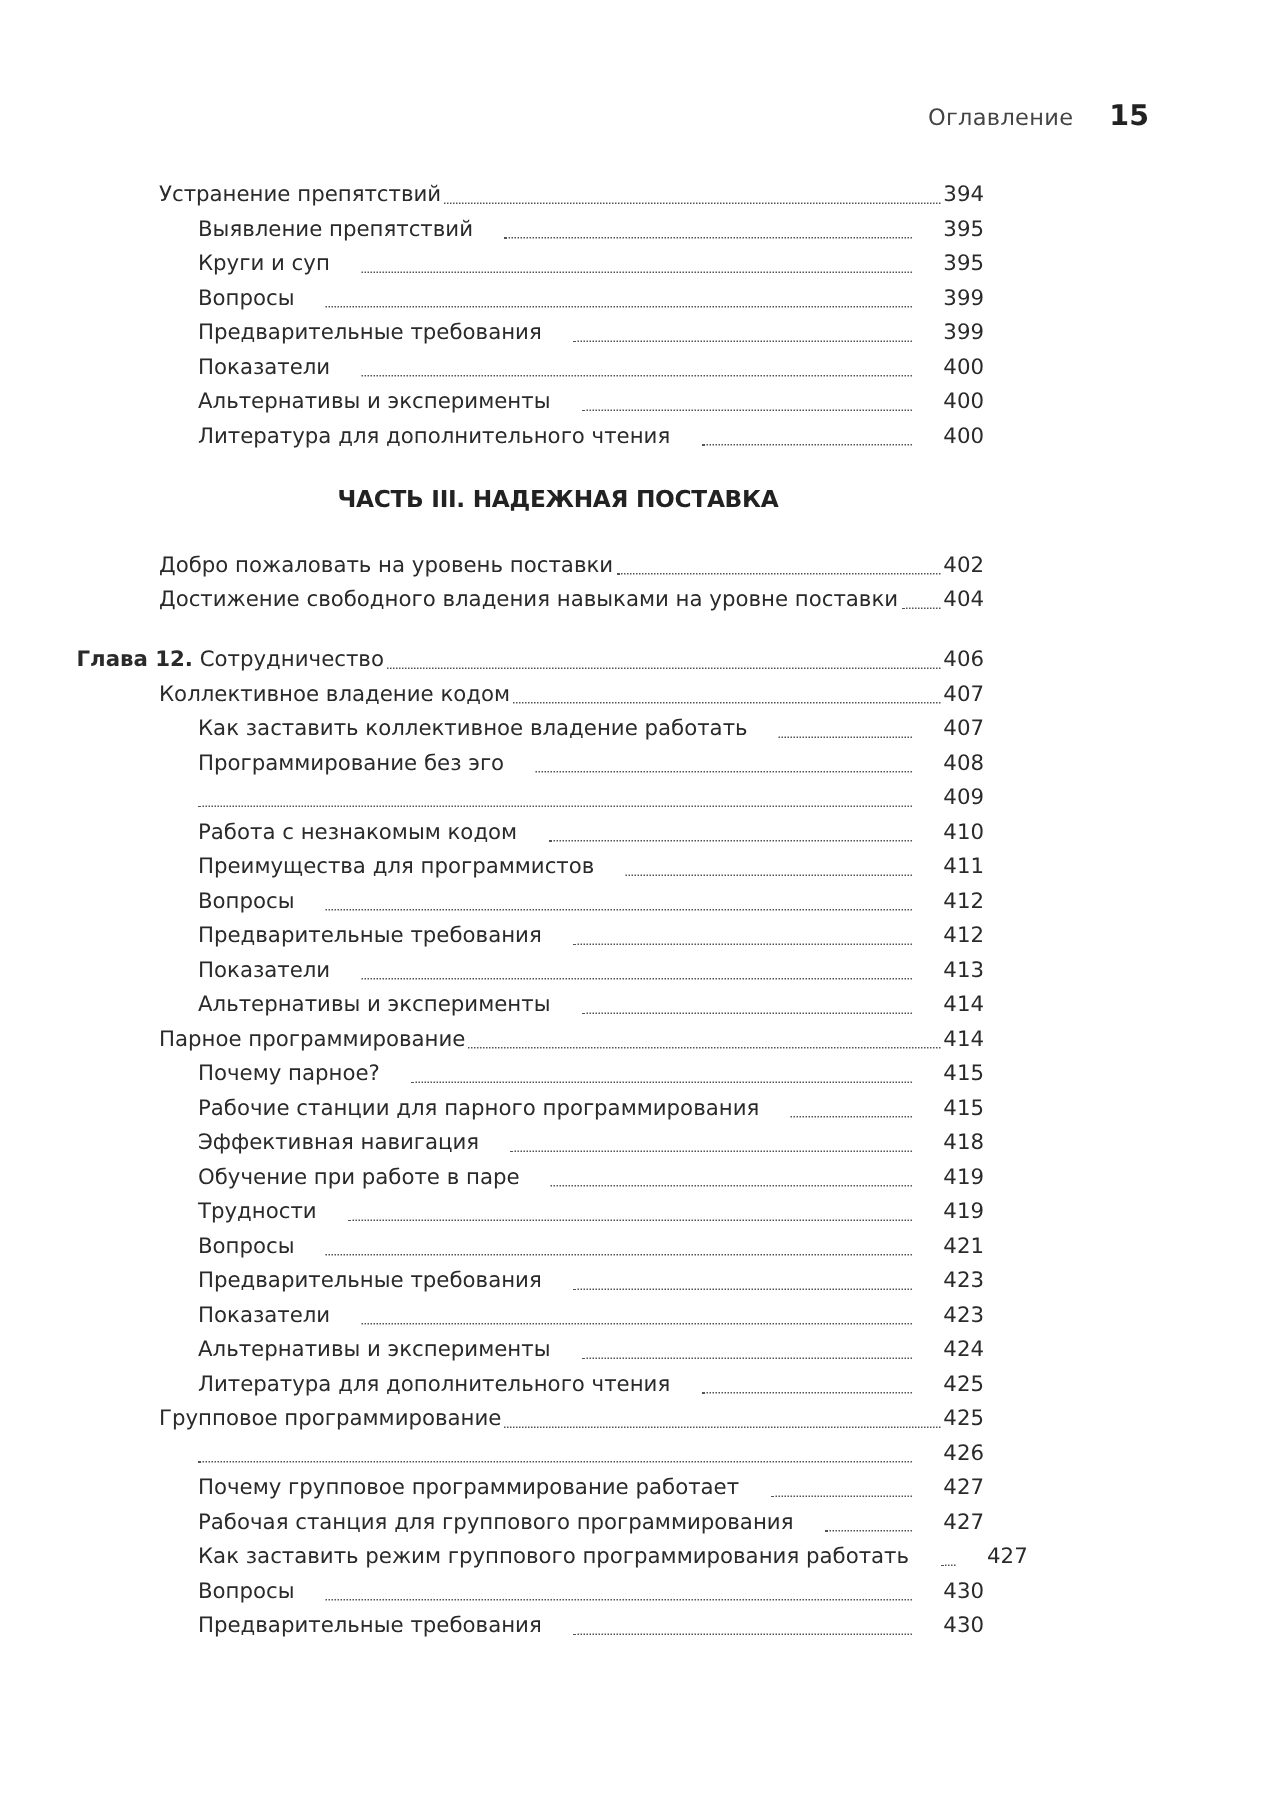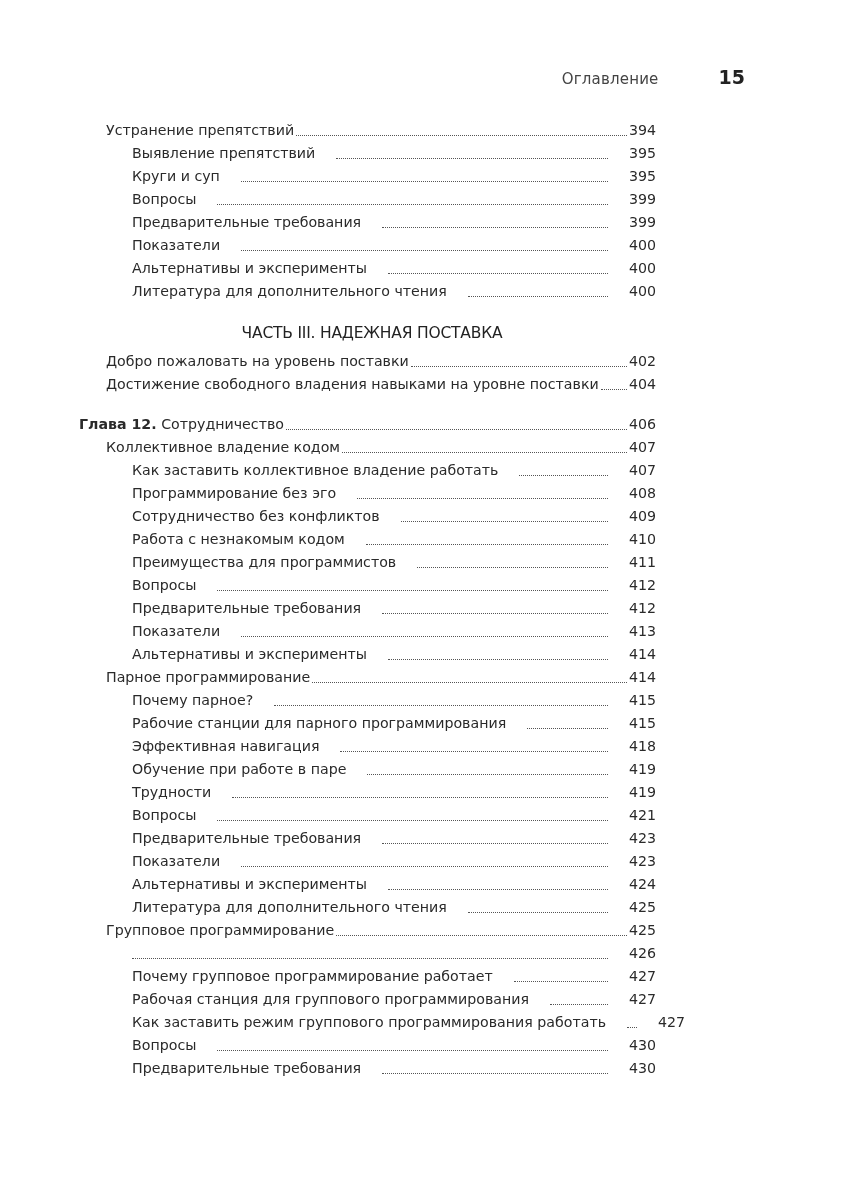--- a/index.html
+++ b/index.html
@@ -11,24 +11,23 @@
       width: 849px;
       height: 1200px;
       position: relative;
       overflow: hidden;
       font-family: "DejaVu Sans", "Liberation Sans", sans-serif;
       color: #2a2a2a;
     }
     .header {
       position: absolute;
       top: 66px;
-      right: 104px;
+      right: 83px;
       display: flex;
       align-items: baseline;
-      gap: 36px;
     }
     .header .title {
       font-size: 15px;
       color: #444;
       letter-spacing: 0.2px;
     }
     .header .pageno {
       font-size: 19px;
       font-weight: bold;
       color: #222;
@@ -62,31 +61,31 @@
       border-bottom: 1px dotted #555;
       margin-bottom: 6px;
       margin-right: 2px;
       min-width: 10px;
     }
     .row .page {
       white-space: nowrap;
       text-align: right;
       min-width: 26px;
     }
-    .lvl0 { padding-left: 79px; }
+    .lvl0 { padding-left: 51px; }
     .lvl1 { padding-left: 106px; }
     .lvl2 { padding-left: 132px; gap: 19px; }
     .part-heading {
       text-align: center;
       font-size: 15.5px;
-      font-weight: normal;
+      font-weight: bold;
       height: 30px;
       line-height: 30px;
       margin-top: 15px;
-      margin-bottom: 2px;
+      margin-bottom: 18px;
       color: #222;
       letter-spacing: -0.2px;
     }
     .gap { height: 17px; }
   </style>
 </head>
 <body>
 
 <div class="header">
   <span class="title">Оглавление</span>
@@ -168,21 +167,20 @@
         <span class="label">Как заставить коллективное владение работать</span>
         <span class="leader"></span>
         <span class="page">407</span>
       </div>
       <div class="row lvl2">
         <span class="label">Программирование без эго</span>
         <span class="leader"></span>
         <span class="page">408</span>
       </div>
       <div class="row lvl2">
-        <span class="label">Сотрудничество без конфликтов</span>
         <span class="leader"></span>
         <span class="page">409</span>
       </div>
       <div class="row lvl2">
         <span class="label">Работа с незнакомым кодом</span>
         <span class="leader"></span>
         <span class="page">410</span>
       </div>
       <div class="row lvl2">
         <span class="label">Преимущества для программистов</span>

